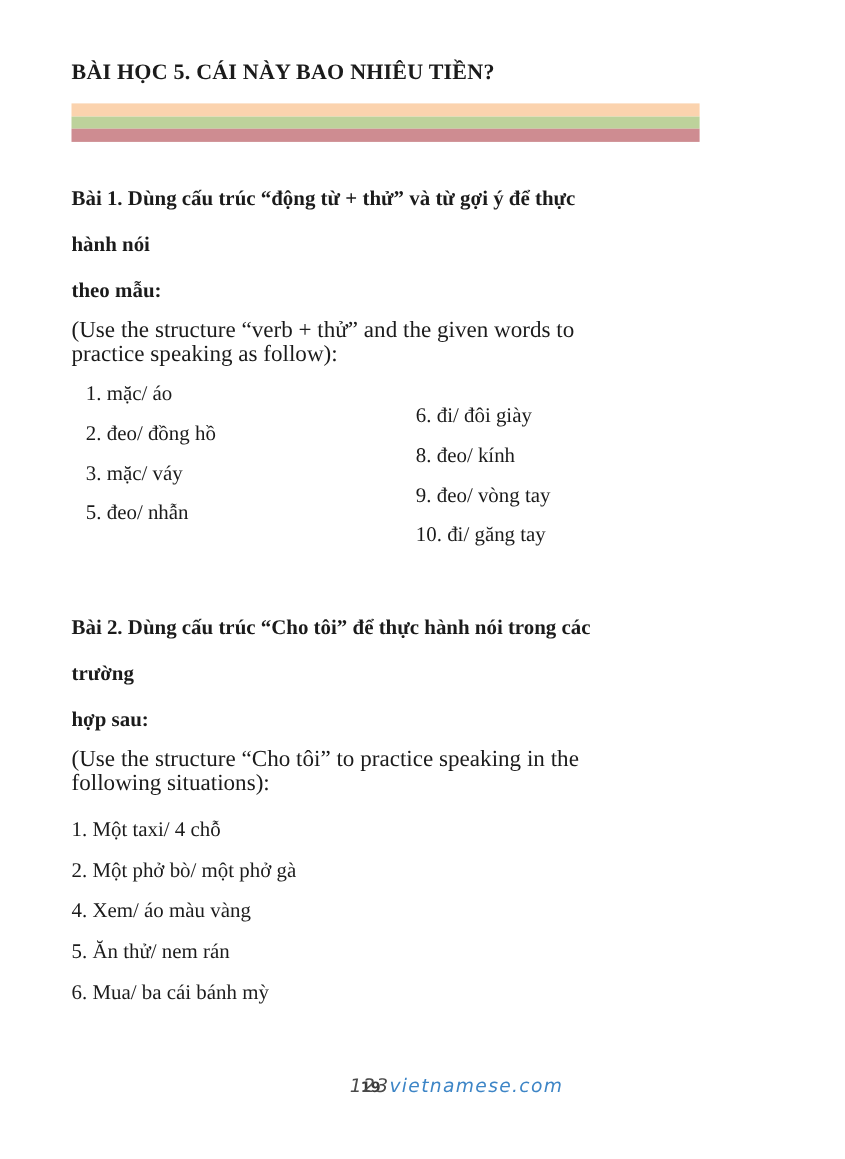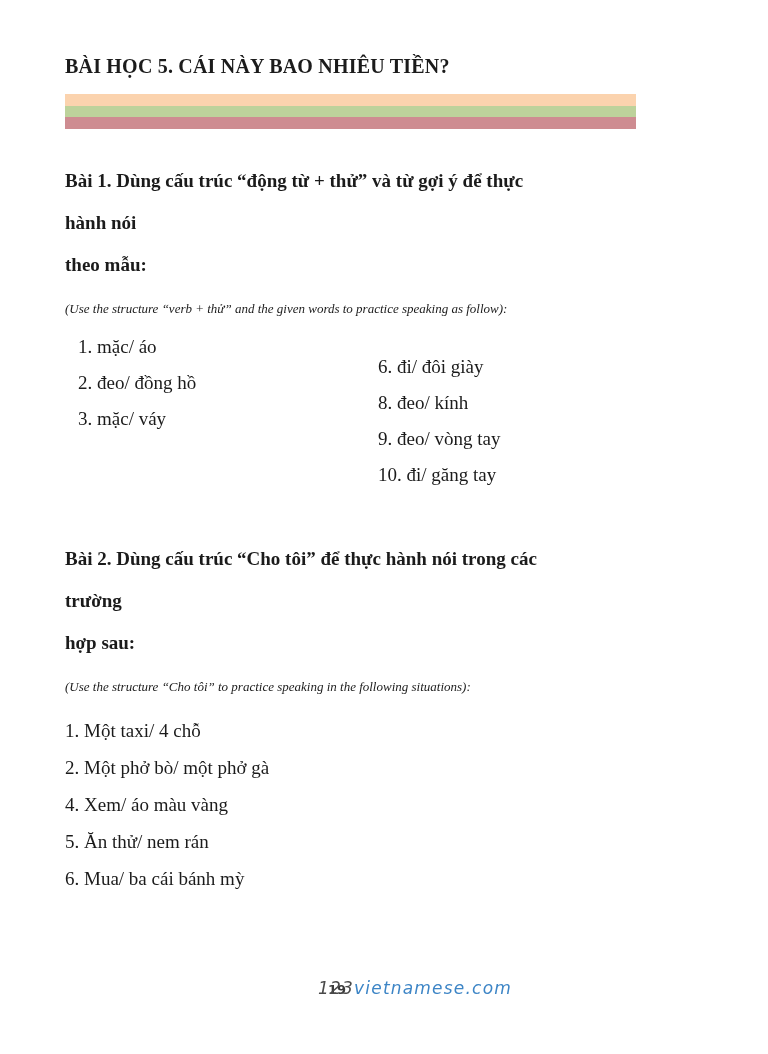--- a/index.html
+++ b/index.html
@@ -26,24 +26,23 @@
   .bar-green { height: 11px; }
   .bar-rose  { height: 12px; }
 
   .section-heading {
     margin-top: 31px;
     font-size: 19px;
     line-height: 42px;
     font-weight: bold;
   }
   .instruction {
-    margin-top: 12px;
-    font-size: 13px;
+    margin-top: 2px;
+    font-size: 21px;
     line-height: 22px;
-    font-style: italic;
   }
   .example-line {
     margin-top: 6px;
     font-size: 20px;
     line-height: 31px;
     font-style: italic;
   }
   .example-prompt { margin-left: 17px; }
   .arrow {
     font-style: normal;
@@ -111,20 +110,21 @@
   </div>
 
   <div class="instruction">(Use the structure “verb + thử” and the given words to practice speaking as follow):</div>
 
 
   <div class="two-cols">
     <div class="col-left">
       <div class="list-item">1. mặc/ áo</div>
       <div class="list-item">2. đeo/ đồng hồ</div>
       <div class="list-item">3. mặc/ váy</div>
+      <div class="list-item">5. đeo/ nhẫn</div>
     </div>
     <div class="col-right">
       <div class="list-item">6. đi/ đôi giày</div>
       <div class="list-item">8. đeo/ kính</div>
       <div class="list-item">9. đeo/ vòng tay</div>
       <div class="list-item">10. đi/ găng tay</div>
     </div>
   </div>
 
   <div class="section-heading section2-heading">

